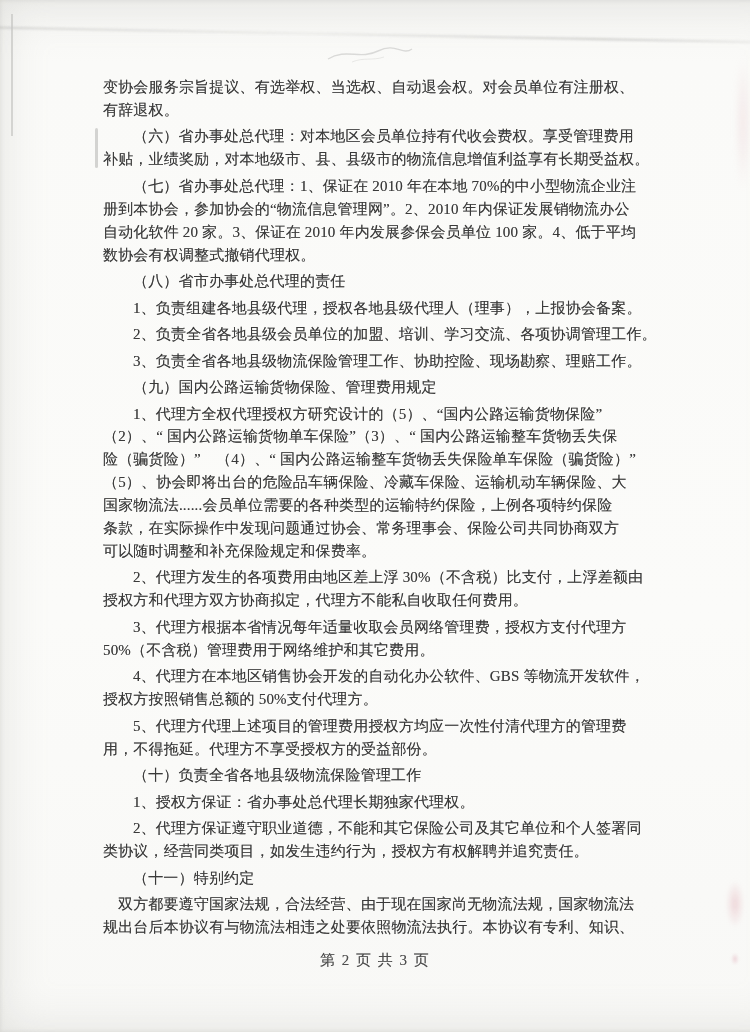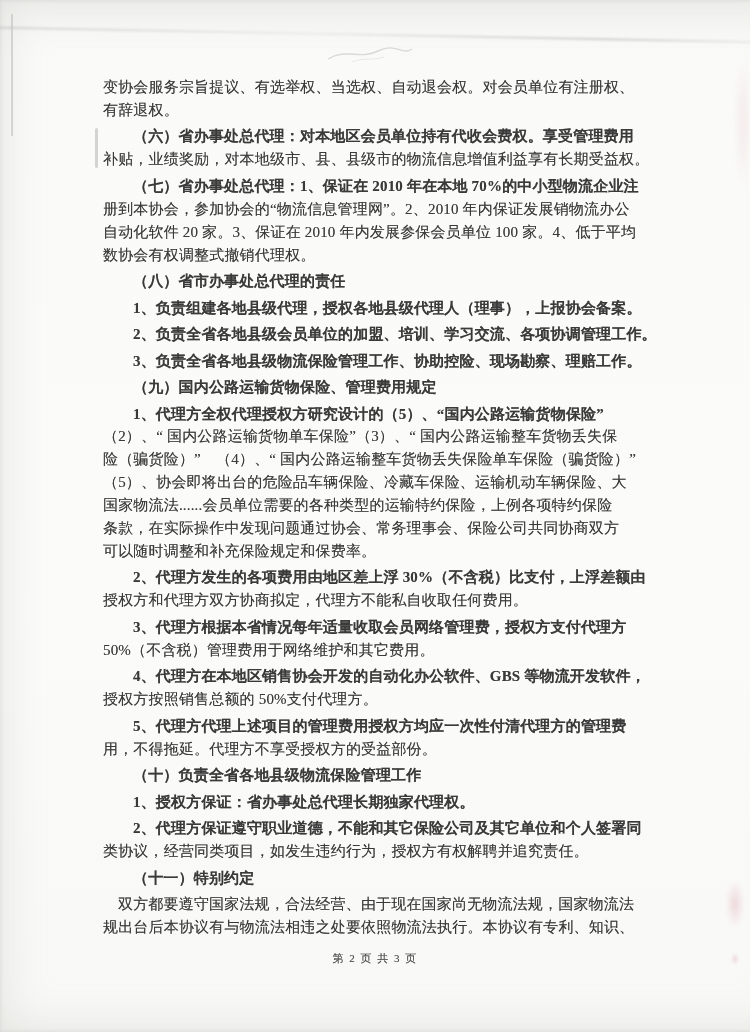--- a/index.html
+++ b/index.html
@@ -80,27 +80,27 @@
     font-size: 15px;
     line-height: 22.92px;
     height: 22.92px;
     letter-spacing: 0.18px;
     color: #3a3a3a;
     white-space: nowrap;
     text-shadow: 0 0 0.5px rgba(60,60,60,0.55);
   }
   .line.pstart { margin-top: 3.6px; }
   .line.ind1 { padding-left: 15px; }
-  .line.ind2 { padding-left: 30px; font-weight: bold; }
+  .line.ind2 { padding-left: 30px; }
   .page-footer {
     position: absolute;
     left: 0; top: 951px;
     width: 750px;
     text-align: center;
-    font-size: 11px;
+    font-size: 15px;
     letter-spacing: 1.5px;
     color: #4d4d4d;
     text-shadow: 0 0 0.4px rgba(70,70,70,0.5);
   }
 </style>
 </head>
 <body>
 
 <div class="scan-page">
 

